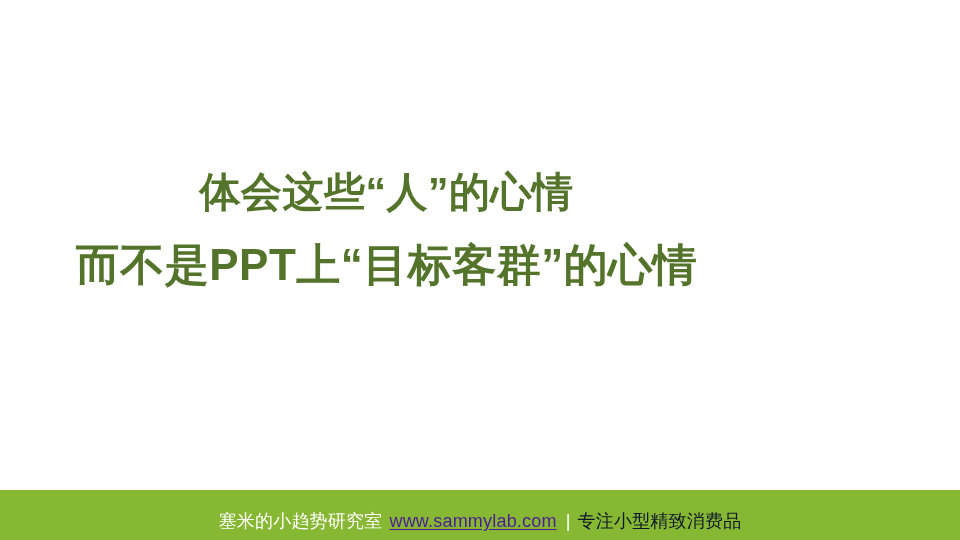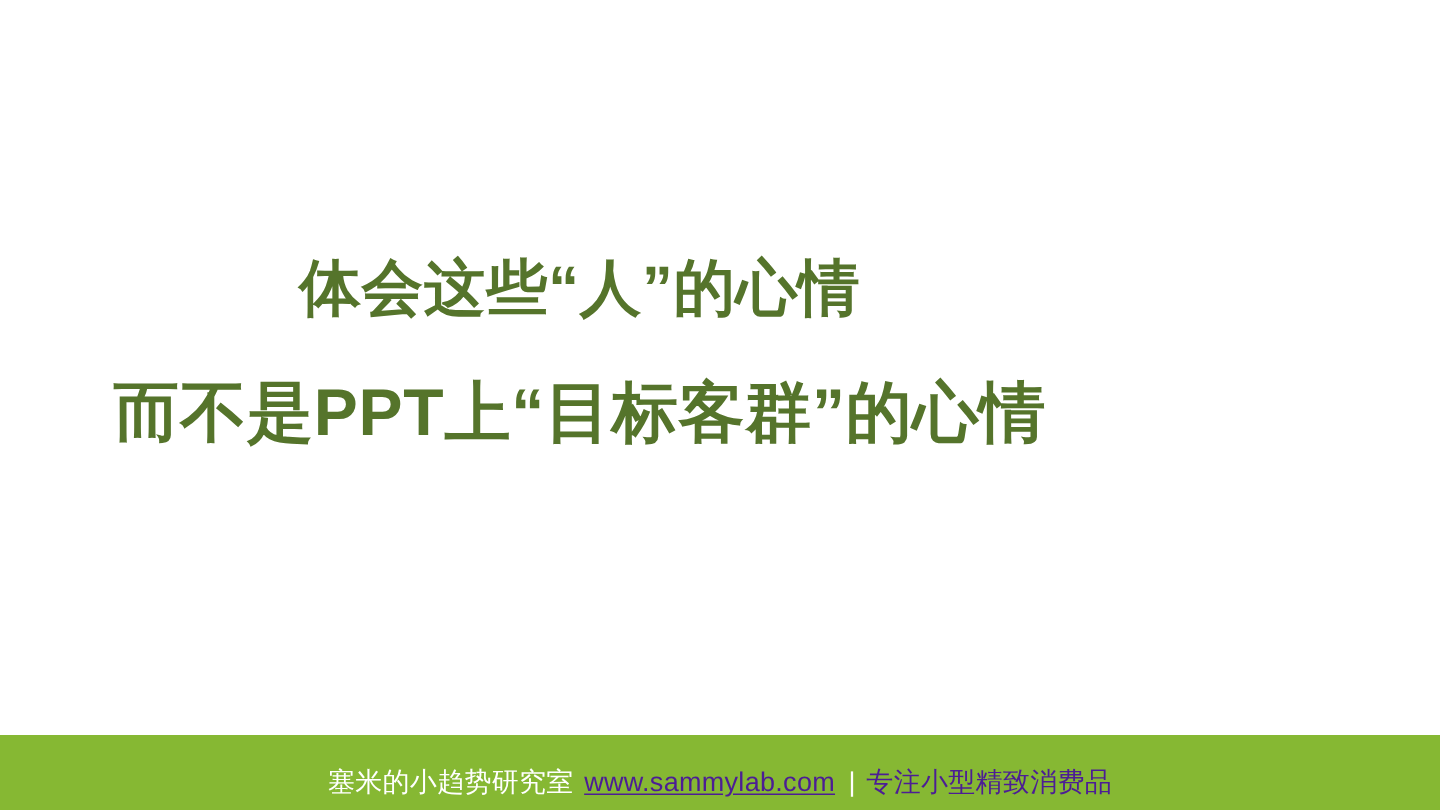--- a/index.html
+++ b/index.html
@@ -41,21 +41,21 @@
   }
 
   #title-line-1 {
     font-size: 41px;
     line-height: 58px;
   }
 
   #title-line-2 {
     font-size: 44px;
     line-height: 62px;
-    margin-top: 24px;
+    margin-top: 13px;
   }
 
   
   #footer-bar {
     position: absolute;
     left: 0;
     top: 490px;
     width: 960px;
     height: 62px;
     background: #86b833;
@@ -85,21 +85,21 @@
     margin-left: 7px;
     cursor: pointer;
   }
 
   #footer-separator {
     color: #ffffff;
     margin: 0 7px 0 9px;
   }
 
   #footer-tagline {
-    color: #4c1d95;
+    color: #0f172a;
   }
 </style>
 </head>
 <body>
 
 <div id="slide">
 
   <div id="title-block">
     <span class="title-line" id="title-line-1">体会这些“人”的心情</span>
     <span class="title-line" id="title-line-2">而不是PPT上“目标客群”的心情</span>

